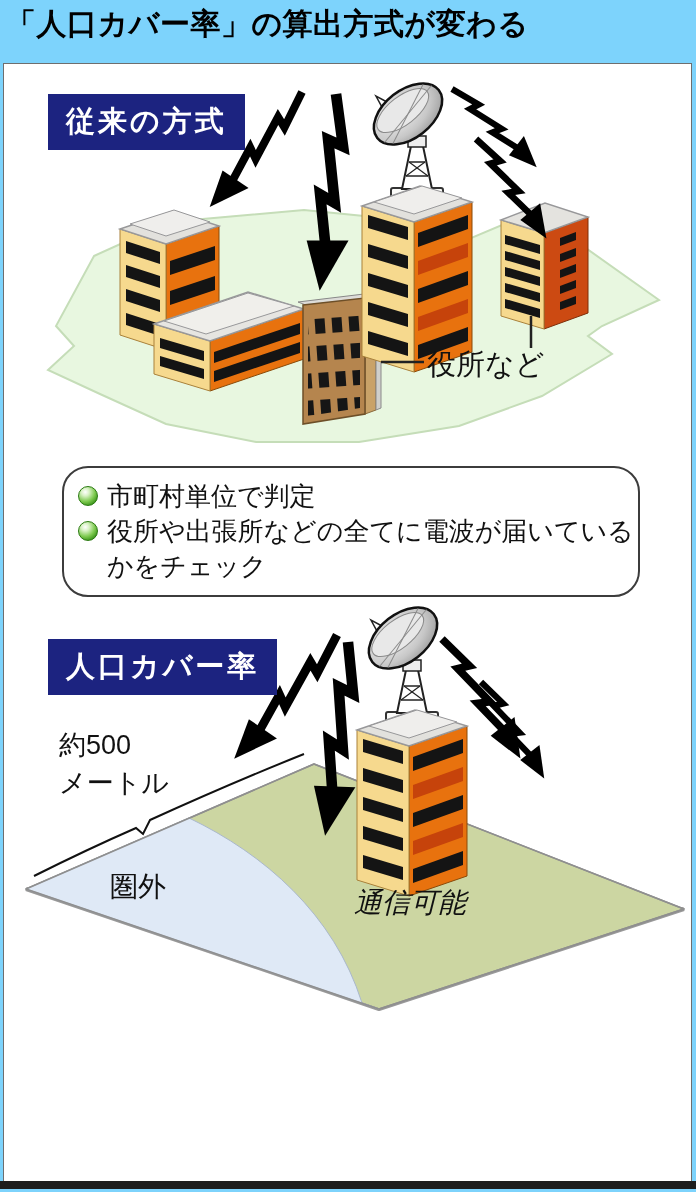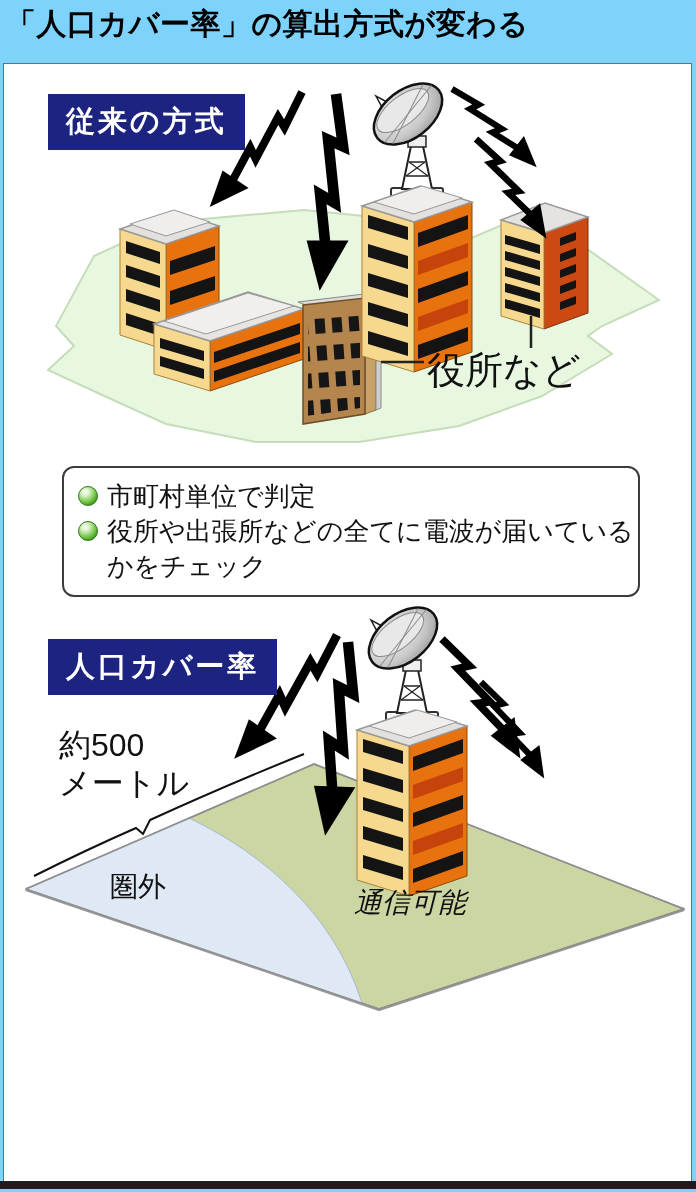--- a/index.html
+++ b/index.html
@@ -20,27 +20,27 @@
   }
   .badge {
     position:absolute; left:10px; background:#1c2380; color:#fff;
     font-size:29px; font-weight:bold; letter-spacing:3px;
     padding:8px 18px; white-space:nowrap;margin-left:34px;
   }
   .badge1 { top:30px; }
   .badge2 { top:575px; }
   .diagram { position:absolute; left:0; }
   .label { position:absolute; color:#111; white-space:nowrap; }
-  .office-label  { left:423px; top:281px; font-size:38px; }
-  .size-label    { left:55px;  top:662px; font-size:32px; line-height:38px; }
+  .office-label  { left:423px; top:281px; font-size:29px; }
+  .size-label    { left:55px;  top:662px; font-size:27px; line-height:38px; }
   .out-label     { left:106px; top:804px; font-size:28px; }
   .cover-label   { left:350px; top:820px; font-size:28px;font-style:italic; }
   .notebox {
     position:absolute; left:58px; width:578px; box-sizing:border-box;
-    border:2px solid #3c3c3c; border-radius:12px; background:#fff;
+    border:2px solid #3c3c3c; border-radius:26px; background:#fff;
     padding:11px 0 11px 12px;
   }
   .notebox1 { top:402px; }
   .notebox2 { top:948px; }
   .note { display:flex; align-items:flex-start; font-size:26px; line-height:35px; color:#111; }
   .sphere {
     flex:0 0 auto; width:20px; height:20px; border-radius:50%;
     margin:7px 9px 0 2px; box-sizing:border-box;
     background:radial-gradient(circle at 35% 28%, #ffffff 0%, #d9f2c6 22%, #7cc94e 55%, #2f8a12 85%);
     border:1px solid #2a7a10;

